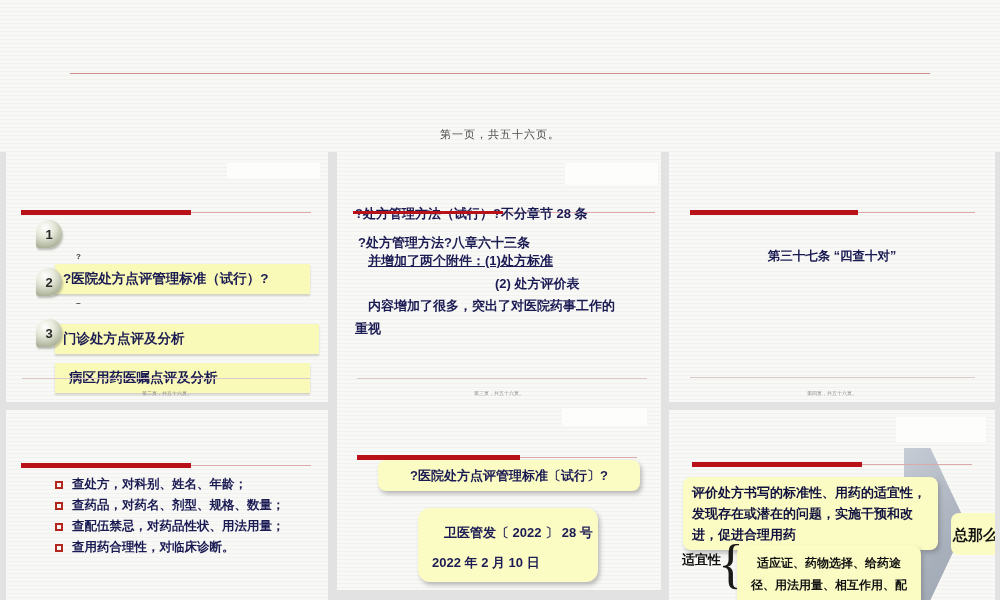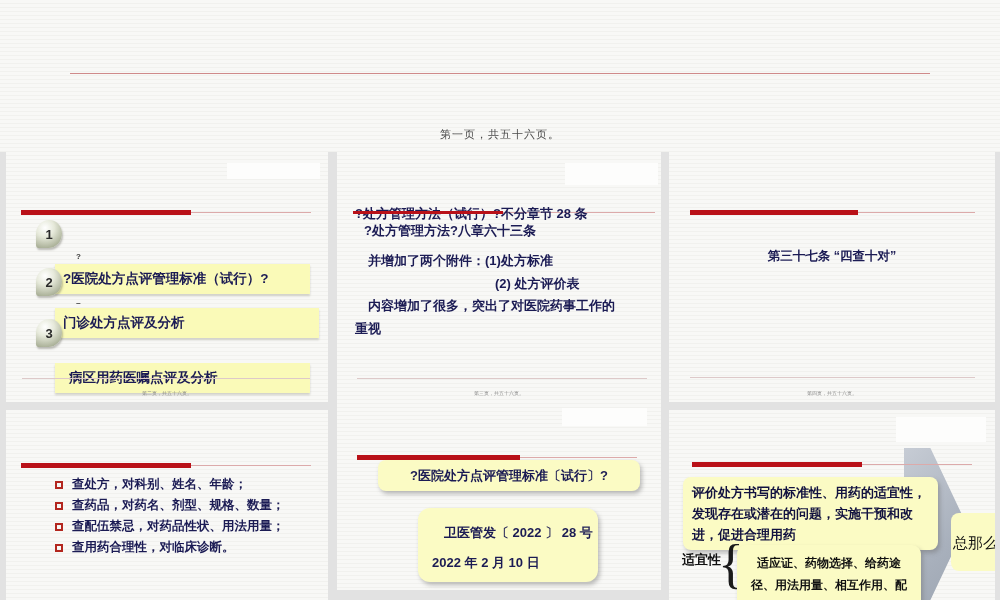--- a/index.html
+++ b/index.html
@@ -59,23 +59,23 @@
   #arrow { position:absolute; left:211px; top:38px; width:120px; height:152px;
     background:linear-gradient(135deg,#ccd1d9 0%,#a8b0bc 60%,#98a1ad 100%);
     clip-path:polygon(42% 0, 72% 50%, 42% 100%, 20% 100%, 20% 70%, 0 70%, 0 30%, 20% 30%, 20% 0); }
   #eval-box { left:14px; top:67px; width:255px; padding:5px 9px;
     font-size:13px; font-weight:bold; color:#121240; line-height:21px; border-radius:8px; }
   #suit-label { position:absolute; left:13px; top:141px; font-size:13px; font-weight:bold; color:#111; }
   #brace { position:absolute; left:49px; top:126px; font-size:54px; line-height:56px;
     font-weight:normal; color:#1a1a1a; font-family:"Liberation Serif","DejaVu Serif",serif; }
   #detail-box { left:68px; top:135px; width:184px; padding:7px 9px 9px 9px;
     font-size:12px; font-weight:bold; color:#111; line-height:22px; text-align:center; border-radius:9px; }
-  #arrow-label-box { left:282px; top:103px; width:49px; height:58px; border-radius:8px 0 0 8px;
+  #arrow-label-box { left:282px; top:103px; width:49px; height:42px; border-radius:8px 0 0 8px;
     display:flex; align-items:center; justify-content:center; text-align:center;
-    font-size:15px; font-weight:normal; color:#111; line-height:19px; box-shadow:none; }
+    font-size:15px; font-weight:bold; color:#111; line-height:19px; box-shadow:none; }
   
   #std-title-box { left:41px; top:60px; width:262px; height:31px; border-radius:8px;
     display:flex; align-items:center; justify-content:center;
     font-size:13px; white-space:nowrap; }
   #doc-box { left:81px; top:108px; width:180px; height:74px; border-radius:12px;
     padding:10px 0 0 14px; font-size:13px; line-height:30px; white-space:nowrap; }
   
   #art-title { position:absolute; left:0; top:96px; width:100%; text-align:center; font-size:12.5px; }
 </style>
 </head>
@@ -89,37 +89,37 @@
 <div id="s1" class="cell striped">
   <div class="patch" style="left:221px;top:11px;width:93px;height:16px;"></div>
   <div class="bar-red" style="left:15px;top:58px;width:170px;"></div>
   <div class="line-thin-red" style="left:185px;top:60px;width:120px;"></div>
 
   <div class="badge" style="top:68px;">1</div>
   <div class="toc-item navy" style="top:68px;">?医院处方点评管理标准（试行）?</div>
   <div class="toc-tail" style="top:100px;">?</div>
 
   <div class="badge" style="top:116px;">2</div>
-  <div class="toc-item navy" style="top:112px;width:264px;">门诊处方点评及分析</div>
+  <div class="toc-item navy" style="top:128px;width:264px;">门诊处方点评及分析</div>
   <div class="toc-tail" style="top:147px;">~</div>
 
   <div class="badge" style="top:167px;">3</div>
   <div class="toc-item navy" style="top:167px;padding-left:14px;">病区用药医嘱点评及分析</div>
 
   <div class="line-thin-gray" style="left:16px;top:226px;width:288px;"></div>
   <div class="slide-footer" style="top:238px;">第二页，共五十六页。</div>
 </div>
 
 <div id="s2" class="cell striped">
   <div class="patch" style="left:228px;top:11px;width:93px;height:22px;"></div>
   <div class="line-thin-red" style="left:18px;top:60px;width:300px;"></div>
 
   <div class="m-line navy" style="left:18px;top:53px;"><span class="strike">?处方管理方法（试行）?</span><span>不分章节 28 条</span></div>
-  <div class="m-line navy" style="left:21px;top:70px;margin-left:6px;">?处方管理方法?八章六十三条</div>
-  <div class="m-line navy" style="left:31px;top:100px;">并增加了两个附件：(1)处方标准</div>
+  <div class="m-line navy" style="left:21px;top:82px;">?处方管理方法?八章六十三条</div>
+  <div class="m-line navy" style="left:31px;top:100px;text-decoration:underline;">并增加了两个附件：(1)处方标准</div>
   <div class="m-line navy" style="left:158px;top:123px;">(2) 处方评价表</div>
   <div class="m-line navy" style="left:31px;top:145px;">内容增加了很多，突出了对医院药事工作的</div>
   <div class="m-line navy" style="left:18px;top:168px;">重视</div>
 
   <div class="line-thin-gray" style="left:20px;top:226px;width:290px;"></div>
   <div class="slide-footer" style="top:238px;">第三页，共五十六页。</div>
 </div>
 
 <div id="s3" class="cell striped">
   <div class="bar-red" style="left:21px;top:58px;width:168px;"></div>

